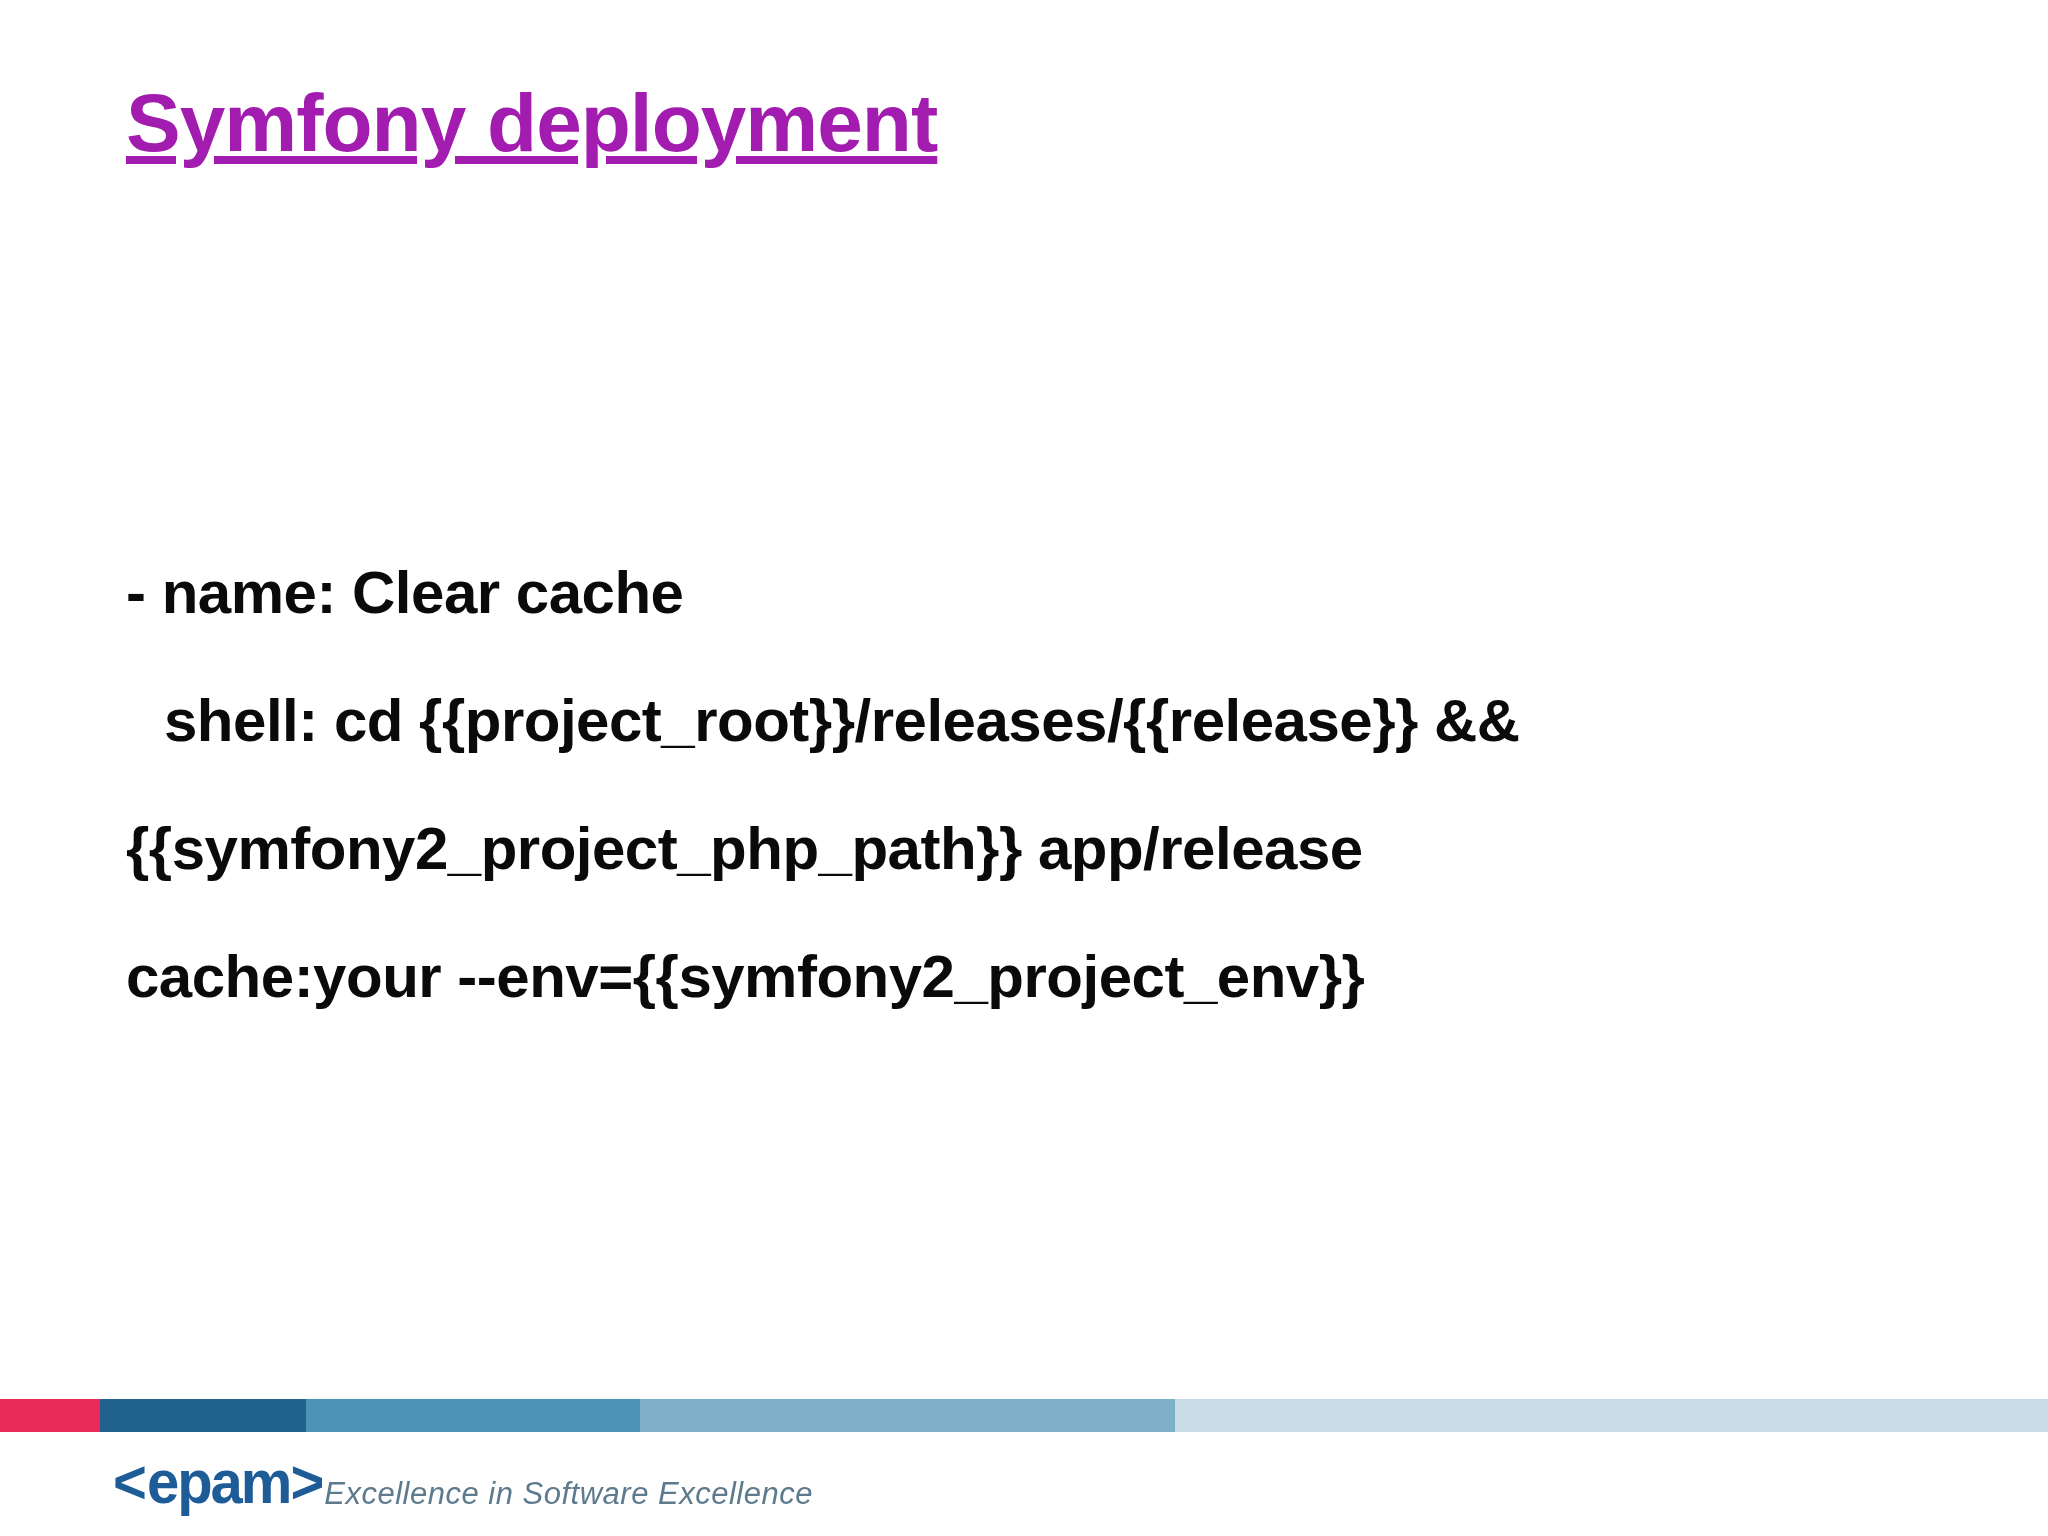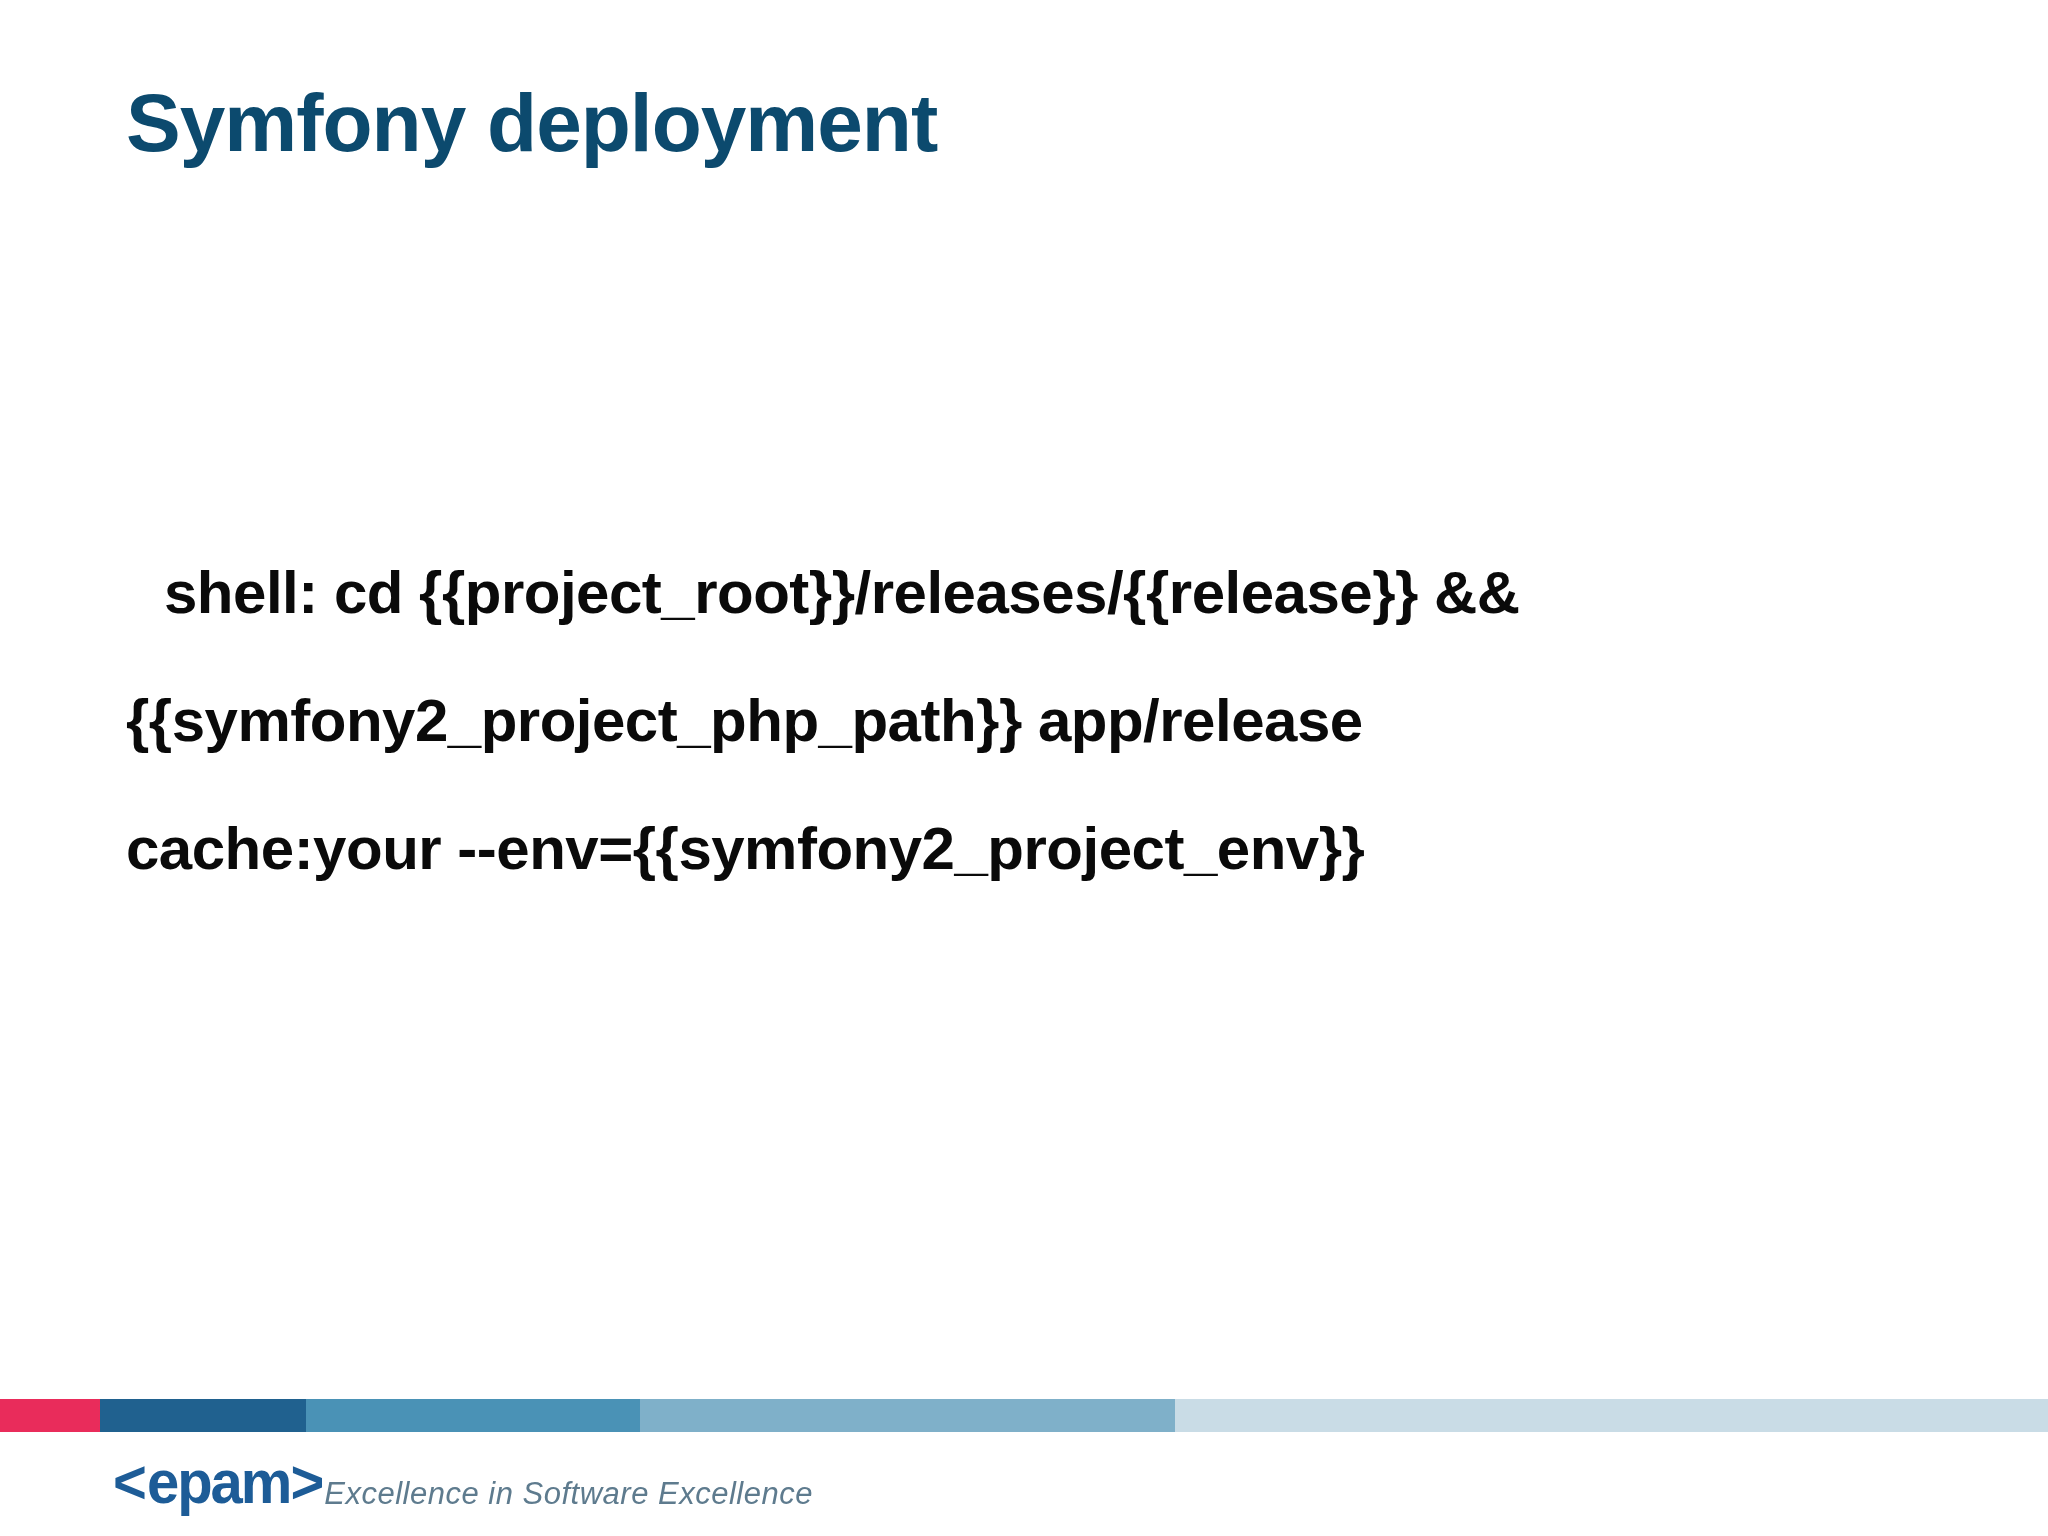--- a/index.html
+++ b/index.html
@@ -12,22 +12,23 @@
   }
   .slide { position: absolute; inset: 0; }
 
   .title {
     position: absolute;
     left: 126px;
     top: 76px;
     font-size: 82px;
     font-weight: 700;
     letter-spacing: -1px;
-    color: #0c4a6e;
+    color: #a21caf;
     white-space: nowrap;
+    text-decoration: underline;
   }
 
   .step {
     position: absolute;
     left: 126px;
     top: 305px;
     font-size: 72px;
     font-weight: 400;
     letter-spacing: -0.5px;
     color: #121212;
@@ -88,20 +89,21 @@
 </style>
 </head>
 <body>
 
 <div class="slide">
 
   <h1 class="title">Symfony deployment</h1>
 
 
   <div class="code">
+    <div class="code-line">- name: Clear cache</div>
     <div class="code-line indent">shell: cd {{project_root}}/releases/{{release}} &amp;&amp;</div>
     <div class="code-line">{{symfony2_project_php_path}} app/release</div>
     <div class="code-line">cache:your --env={{symfony2_project_env}}</div>
   </div>
 
   <div class="stripe">
     <div class="seg seg-1" style="background-color: rgb(233, 44, 91);"></div>
     <div class="seg seg-2" style="background-color: rgb(32, 97, 143);"></div>
     <div class="seg seg-3" style="background-color: rgb(74, 146, 182);"></div>
     <div class="seg seg-4" style="background-color: rgb(127, 176, 201);"></div>

